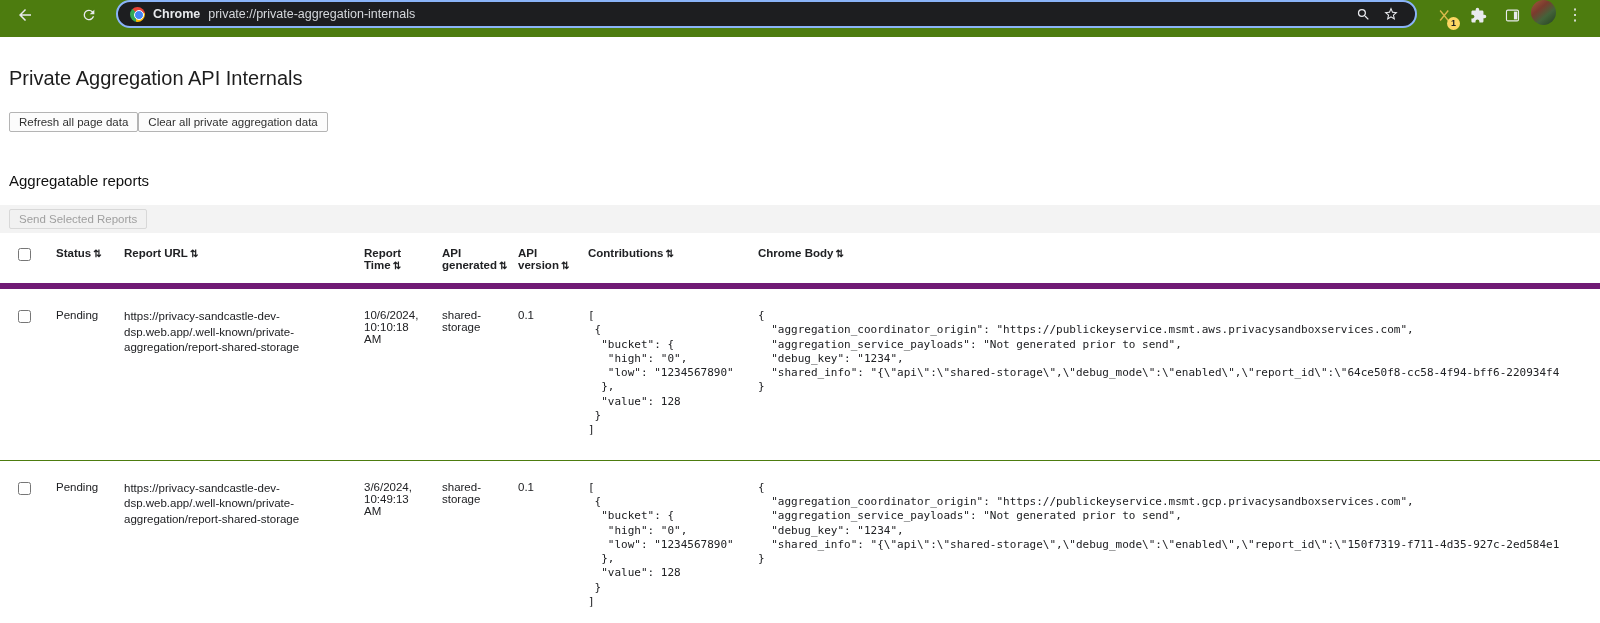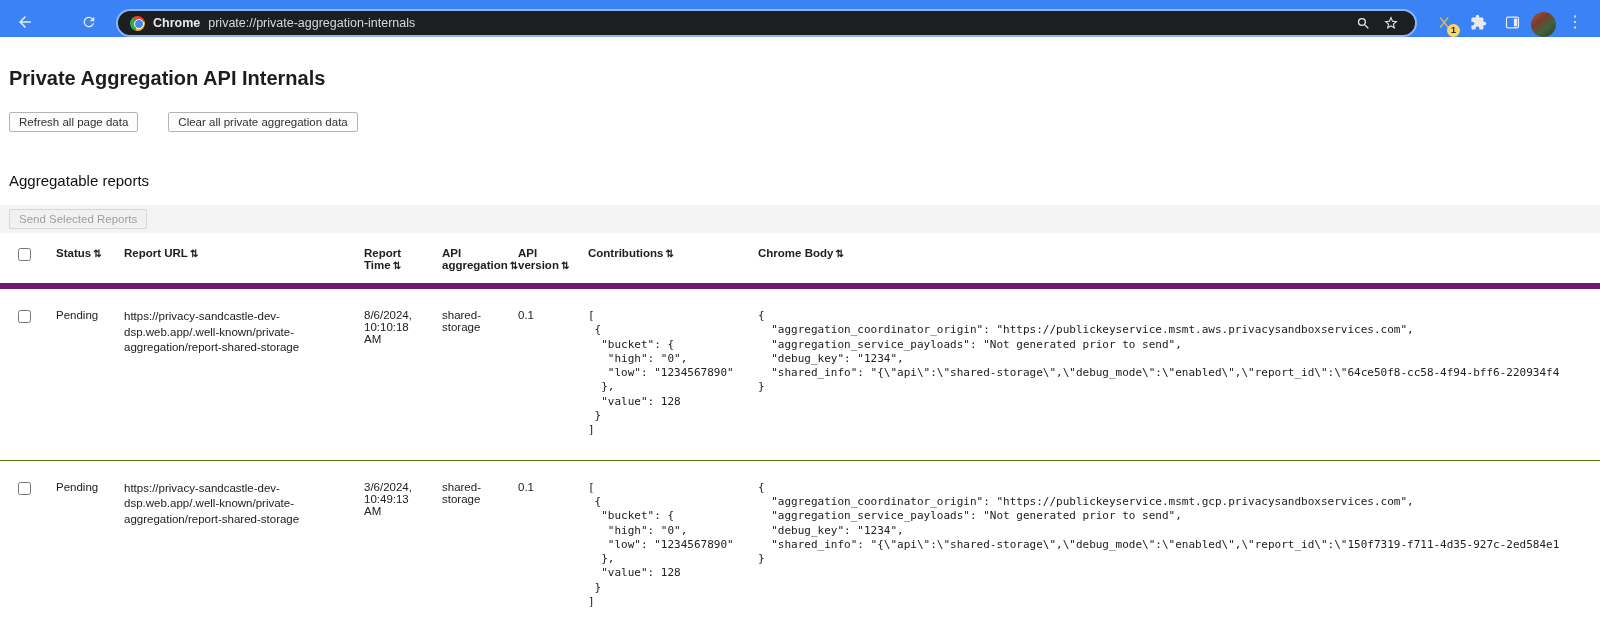--- a/index.html
+++ b/index.html
@@ -5,22 +5,22 @@
   * { box-sizing: border-box; }
   html,body { margin:0; padding:0; }
   body {
     width:1600px; height:623px; overflow:hidden;
     font-family:"Liberation Sans", sans-serif;
     background:#ffffff; color:#202124;
   }
 
   
   .toolbar {
-    height:37px; background:#3b82f6;
-    display:flex; align-items:flex-end; gap:4px;
+    height:37px; background:#4d7c0f;
+    display:flex; align-items:flex-start; gap:4px;
     padding:0 10px;
   }
   .tb-btn {
     width:30px; height:30px; flex:0 0 auto;
     border:none; background:transparent; padding:0;
     display:flex; align-items:center; justify-content:center;
     border-radius:50%; cursor:pointer;
   }
   .omnibox {
     flex:1 1 auto; min-width:0; height:28px;
@@ -57,24 +57,24 @@
     border-radius:7px;
   }
   .avatar {
     width:25px; height:25px; border-radius:50%; flex:0 0 auto; cursor:pointer; border:none; padding:0;
     background:linear-gradient(140deg,#a05c3b 0%,#7a3b2e 35%,#44633a 62%,#23401f 100%);
   }
   .kebab { color:#e8eaed; font-size:16px; line-height:1; }
 
   
   .page h1 {
-    font-size:20px; font-weight:700; color:#1d1d1d;
+    font-size:20px; font-weight:400; color:#1d1d1d;
     margin:30px 0 22px 9px;
   }
-  .actions { display:flex; gap:30px; margin:0 18px 0 9px; }
+  .actions { display:flex; margin:0 18px 0 9px; }
   .webui-btn {
     font-family:"Liberation Sans", sans-serif;
     font-size:11.5px; color:#303030;
     background:#fcfcfc; border:1px solid #b4b4b4; border-radius:2px;
     padding:3px 9px; cursor:pointer;
   }
   .page h2 {
     font-size:15px; font-weight:400; color:#111;
     margin:40px 0 16px 9px;
   }
@@ -196,32 +196,32 @@
         <col style="width:70px">
         <col style="width:170px">
         <col>
     </colgroup>
     <thead>
       <tr>
         <th><input type="checkbox" class="row-check" style=""></th>
         <th><span>Status</span><span class="sort-glyph">⇅</span></th>
         <th><span>Report URL</span><span class="sort-glyph">⇅</span></th>
         <th><span>Report Time</span><span class="sort-glyph">⇅</span></th>
-        <th><span>API aggregation</span><span class="sort-glyph">⇅</span></th>
+        <th><span>API generated</span><span class="sort-glyph">⇅</span></th>
         <th><span>API version</span><span class="sort-glyph">⇅</span></th>
         <th><span>Contributions</span><span class="sort-glyph">⇅</span></th>
         <th><span>Chrome Body</span><span class="sort-glyph">⇅</span></th>
       </tr>
     </thead>
     <tbody>
       <tr>
         <td><input type="checkbox" class="row-check" style=""></td>
         <td>Pending</td>
         <td class="url-cell">https://privacy-sandcastle-dev-dsp.web.app/.well-known/private-aggregation/report-shared-storage</td>
-        <td>8/6/2024, 10:10:18 AM</td>
+        <td>10/6/2024, 10:10:18 AM</td>
         <td>shared-storage</td>
         <td>0.1</td>
         <td class="clip">
             <pre class="mono-pre">[
  {
   "bucket": {
    "high": "0",
    "low": "1234567890"
   },
   "value": 128

